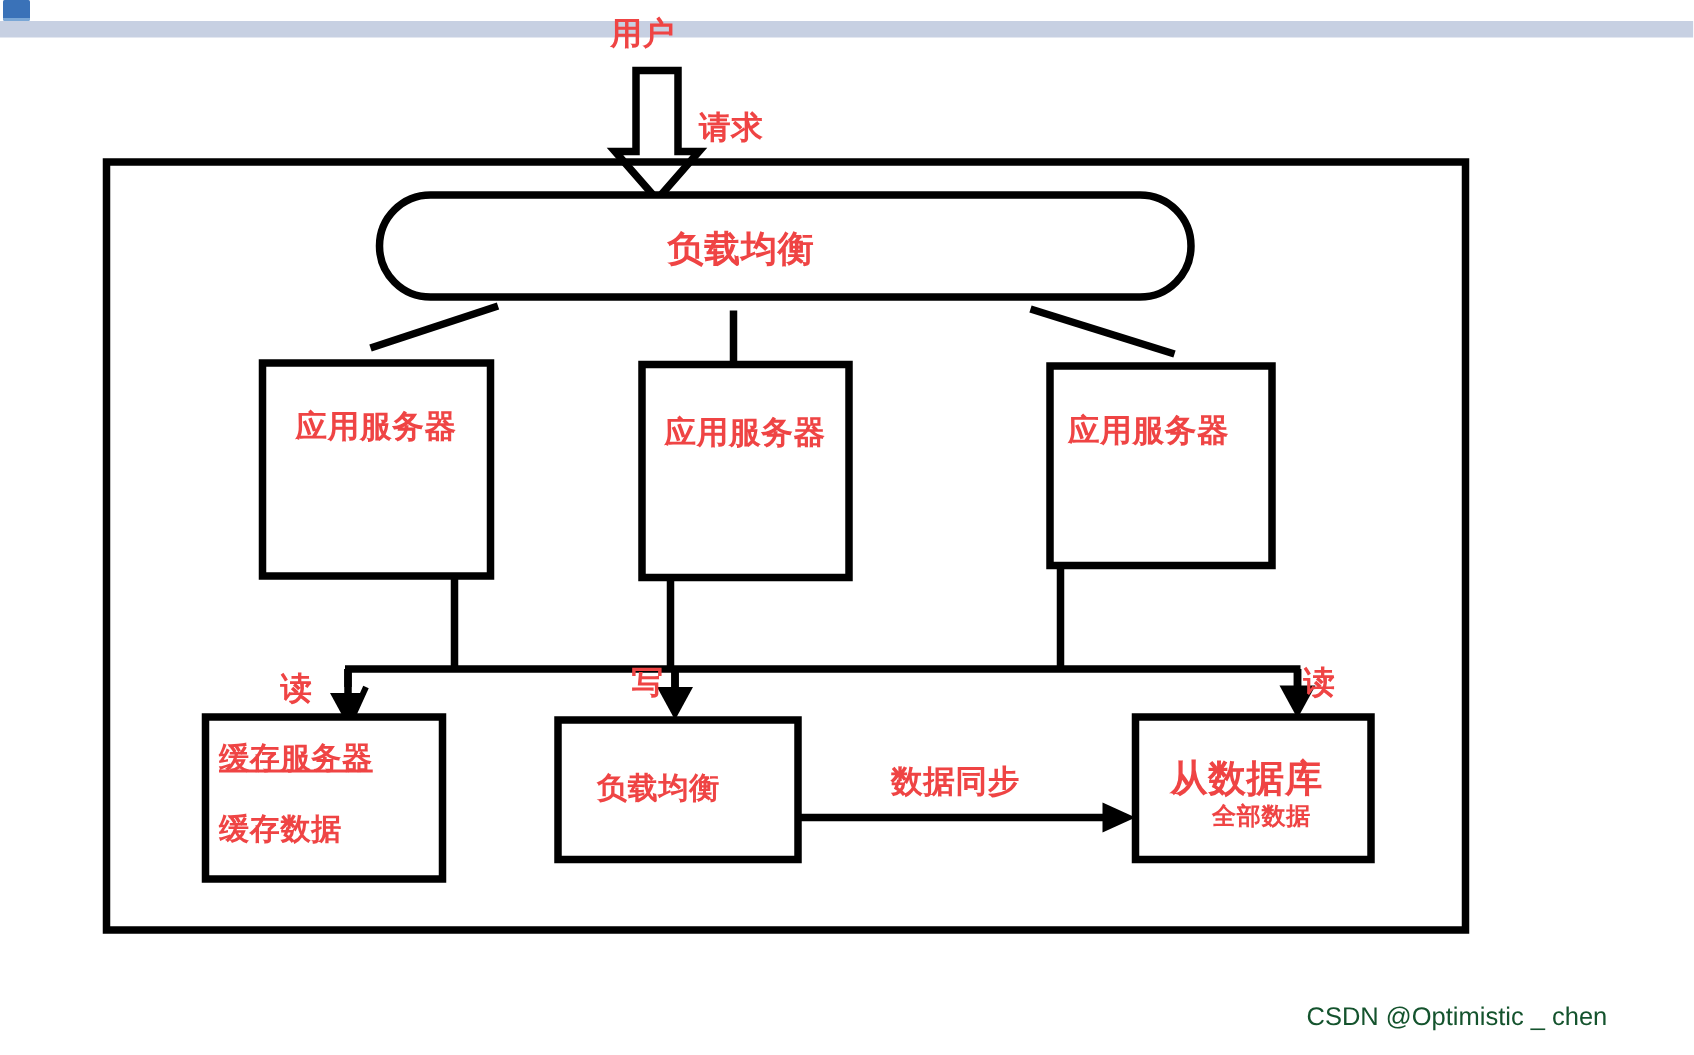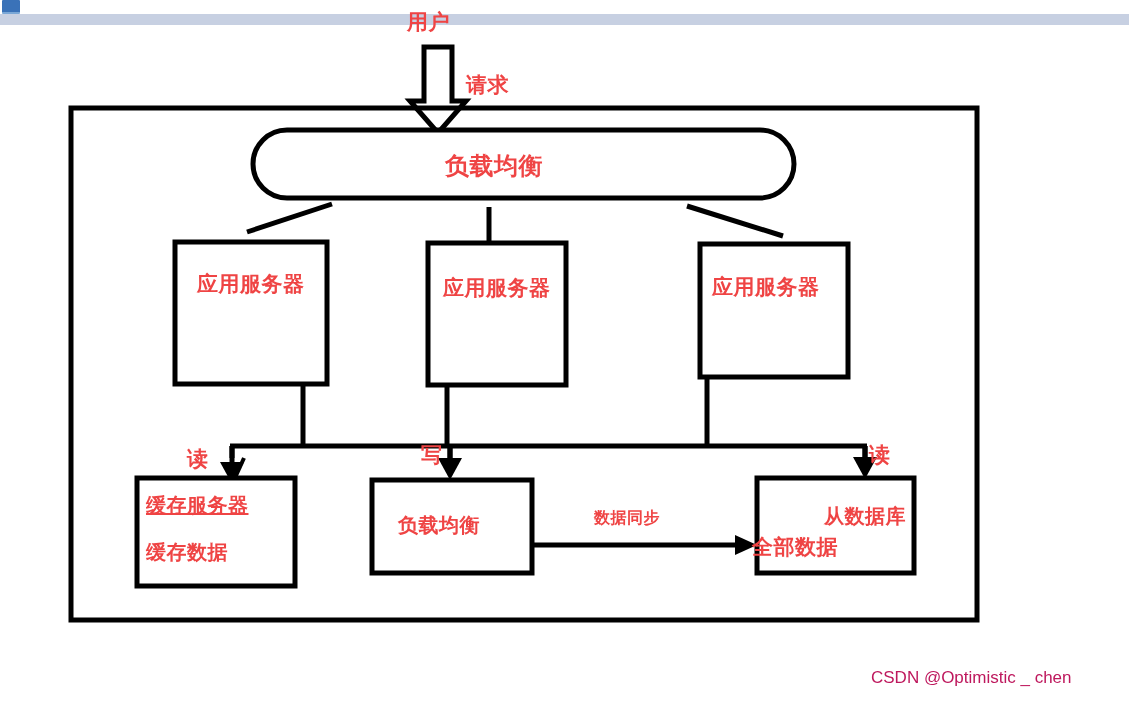--- a/index.html
+++ b/index.html
@@ -56,32 +56,32 @@
   }
   .lbl-user      { left: 407px; top: 10px;  font-size: 21px; }
   .lbl-request   { left: 466px; top: 73px;  font-size: 21px; font-family: Liberation Serif, serif; }
   .lbl-lb        { left: 445px; top: 152px; font-size: 24px; }
   .lbl-app1      { left: 197px; top: 272px; font-size: 21px; }
   .lbl-app2      { left: 443px; top: 276px; font-size: 21px; }
   .lbl-app3      { left: 712px; top: 275px; font-size: 21px; }
   .lbl-read1     { left: 187px; top: 447px; font-size: 21px; }
   .lbl-write     { left: 421px; top: 443px; font-size: 21px; }
   .lbl-read2     { left: 869px; top: 443px; font-size: 21px; }
-  .lbl-sync      { left: 594px; top: 509px; font-size: 16px; }
+  .lbl-sync      { left: 594px; top: 509px; font-size: 21px; }
   .lbl-cache1    { left: 146px; top: 494px; font-size: 20px; text-decoration: underline; }
   .lbl-cache2    { left: 146px; top: 541px; font-size: 20px; }
   .lbl-masterdb  { left: 398px; top: 514px; font-size: 20px; }
-  .lbl-slavedb1  { left: 780px; top: 505px; font-size: 20px; margin-left: 44px; }
-  .lbl-slavedb2  { left: 752px; top: 535px; font-size: 21px; }
+  .lbl-slavedb1  { left: 780px; top: 505px; font-size: 25px; }
+  .lbl-slavedb2  { left: 808px; top: 535px; font-size: 16px; }
   .watermark {
     position: absolute;
     left: 871px;
     top: 668px;
     font-size: 17px;
-    color: #be185d;
+    color: #14532d;
     font-family: "Liberation Sans", sans-serif;
     white-space: nowrap;
   }
 </style>
 </head>
 <body>
 
 <div id="canvas">
 
   <div class="top-band"></div>

